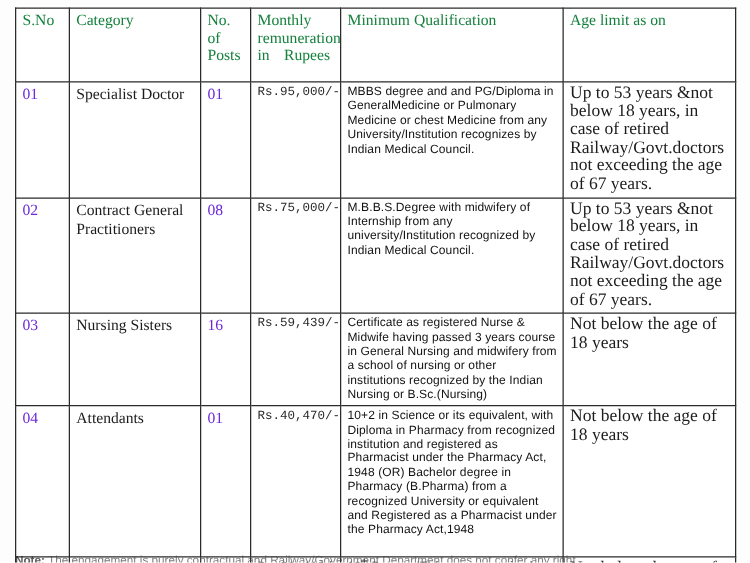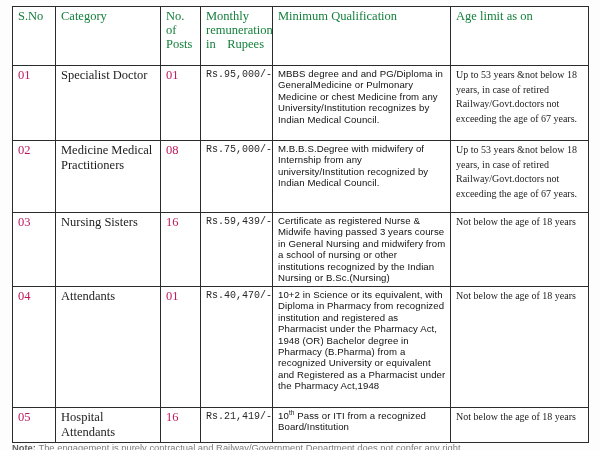--- a/index.html
+++ b/index.html
@@ -57,21 +57,21 @@
     text-align: justify;
     text-align-last: justify;
     padding-right: 8px;
   }
 
   
   .serif-cell {
     font-family: "Liberation Serif", serif;
     font-size: 12.5px;
     line-height: 14.5px;
-    color: #be185d;
+    color: #6d28d9;
   }
   .cat-cell {
     font-family: Liberation Serif, serif;
     font-size: 12.5px;
     line-height: 15px;
     color: #1c1c1c;
   }
   .rem-cell {
     font-family: Liberation Mono, monospace;
     font-size: 10px;
@@ -91,21 +91,21 @@
     padding-right: 4px;
     margin-left: 32px;
   }
   .qual-cell sup {
     font-size: 6.5px;
     vertical-align: super;
     line-height: 0;
   }
   .age-cell {
     font-family: "Liberation Serif", serif;
-    font-size: 10px;
+    font-size: 14px;
     line-height: 14.6px;
     color: #1c1c1c;
     text-align: justify;
     padding-left: 6px;
     padding-right: 5px;
   }
   
   tr.r1 td { height: 70px; }
   tr.r2 td { height: 67px; border-radius: 15px; }
   tr.r3 td { height: 69px; }
@@ -156,21 +156,21 @@
         <td class="serif-cell">01</td>
         <td class="cat-cell">Specialist Doctor</td>
         <td class="serif-cell">01</td>
         <td class="rem-cell">Rs.95,000/-</td>
         <td class="qual-cell">MBBS degree and and PG/Diploma in GeneralMedicine or Pulmonary Medicine or chest Medicine from any University/Institution recognizes by Indian Medical Council.</td>
         <td class="age-cell">Up to 53 years  &amp;not below 18 years, in case of retired Railway/Govt.doctors not exceeding the age of 67 years.</td>
       </tr>
 
       <tr class="r2">
         <td class="serif-cell">02</td>
-        <td class="cat-cell">Medicine Medical Practitioners</td>
+        <td class="cat-cell">Contract General Practitioners</td>
         <td class="serif-cell">08</td>
         <td class="rem-cell">Rs.75,000/-</td>
         <td class="qual-cell">M.B.B.S.Degree with midwifery of Internship from any university/Institution recognized by Indian Medical Council.</td>
         <td class="age-cell">Up to 53 years  &amp;not below 18 years, in case of retired Railway/Govt.doctors not exceeding the age of 67 years.</td>
       </tr>
 
       <tr class="r3">
         <td class="serif-cell">03</td>
         <td class="cat-cell">Nursing Sisters</td>
         <td class="serif-cell">16</td>

